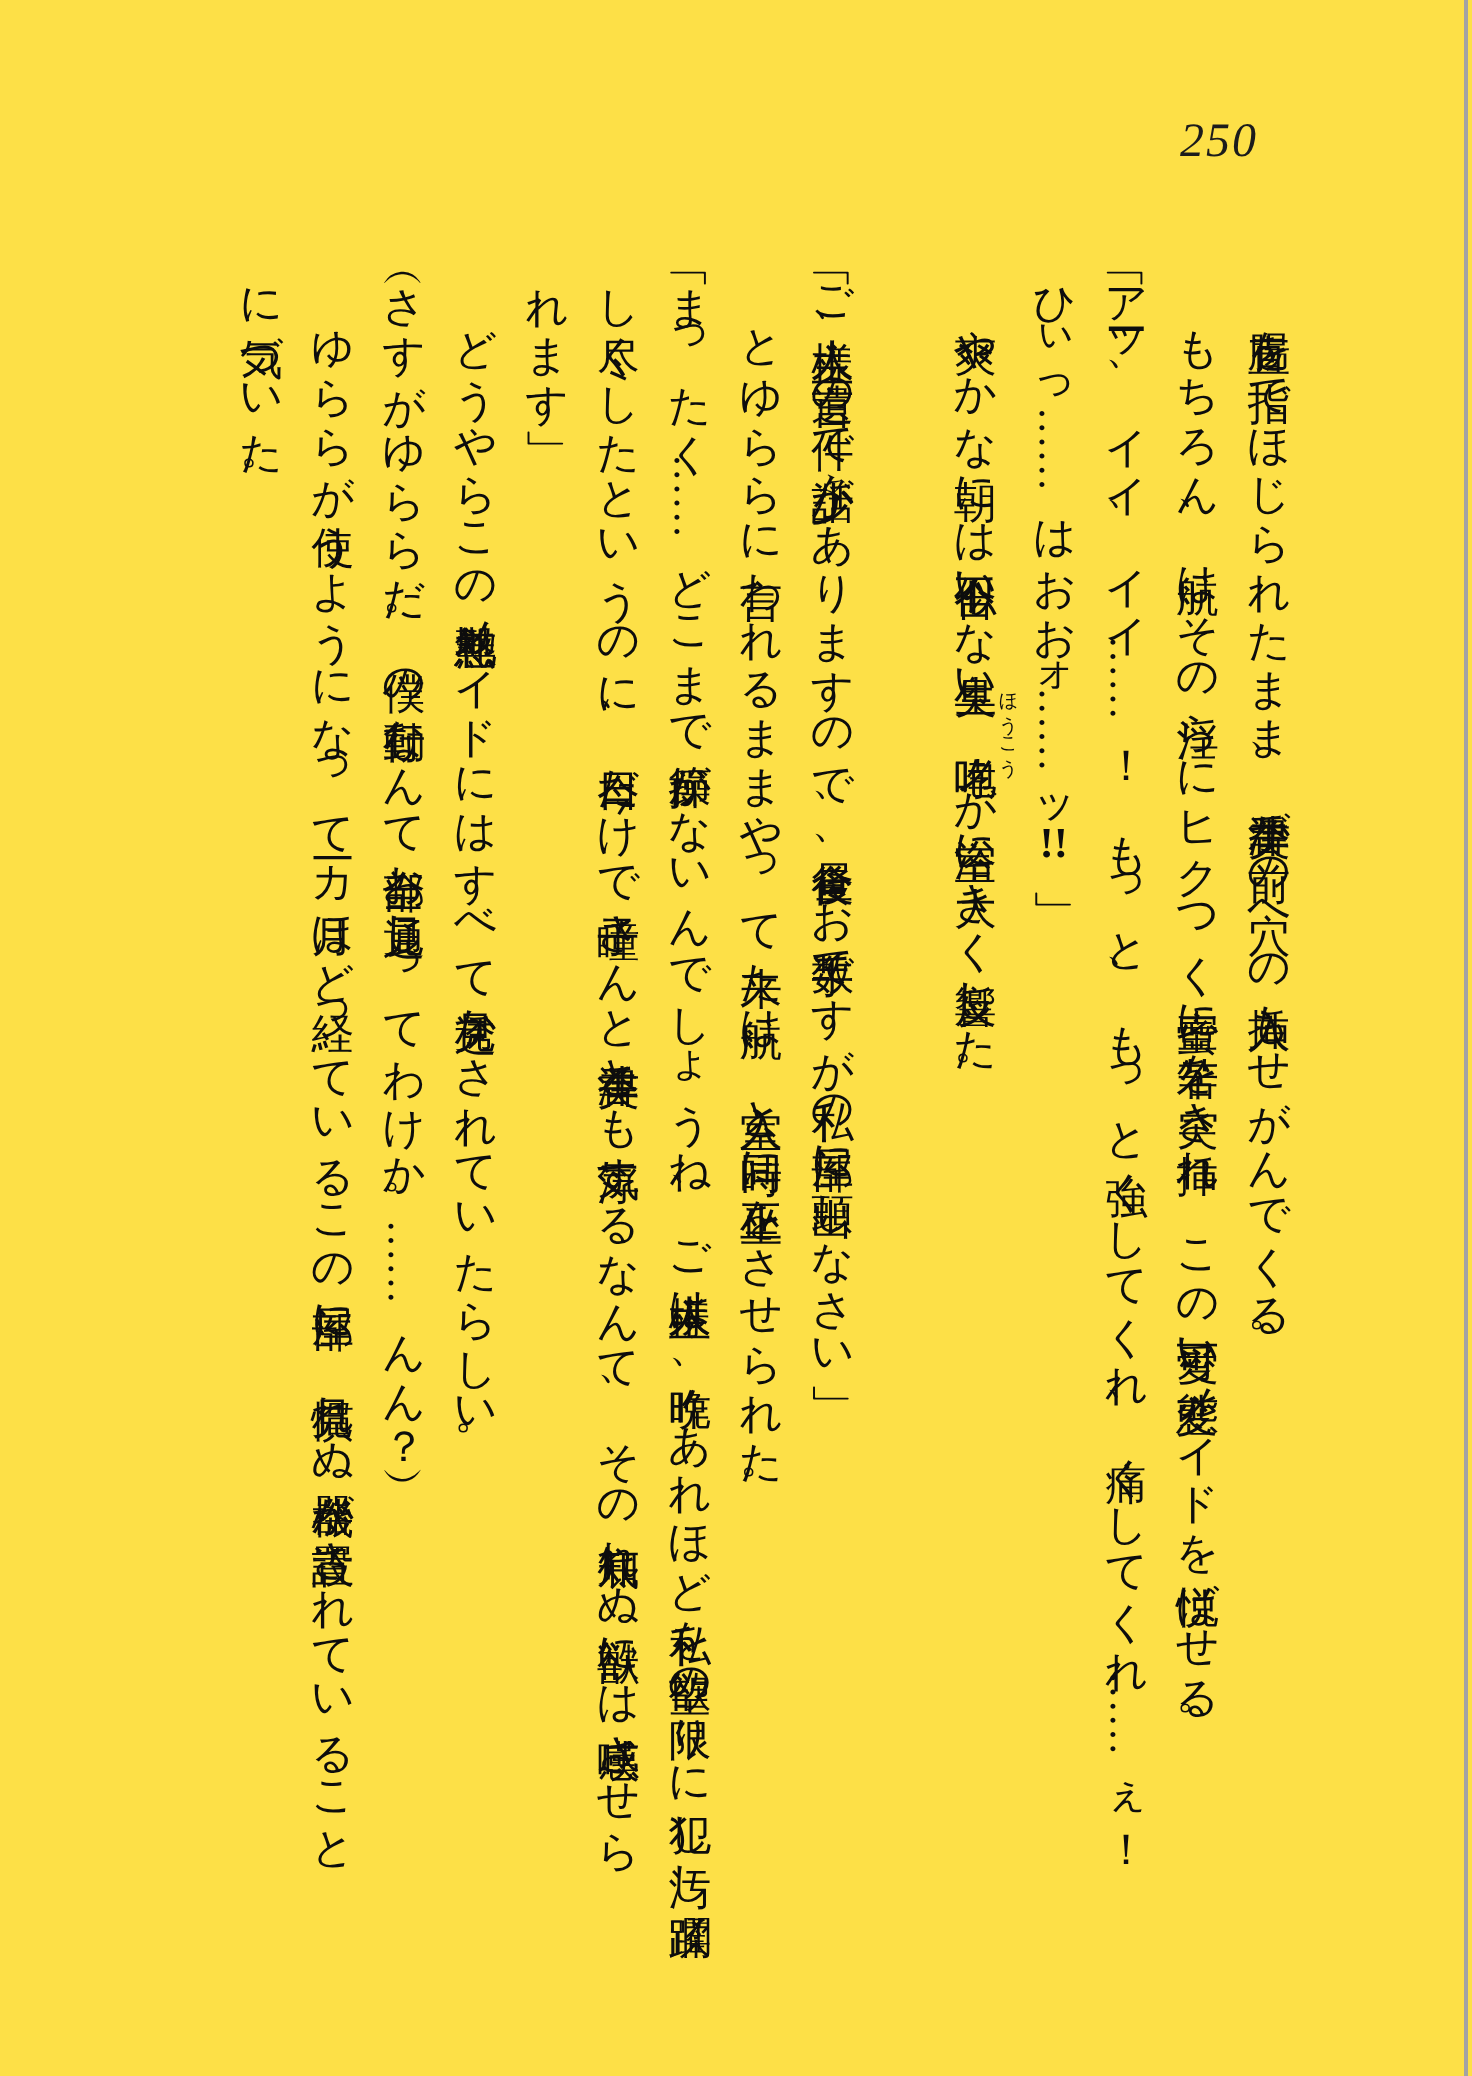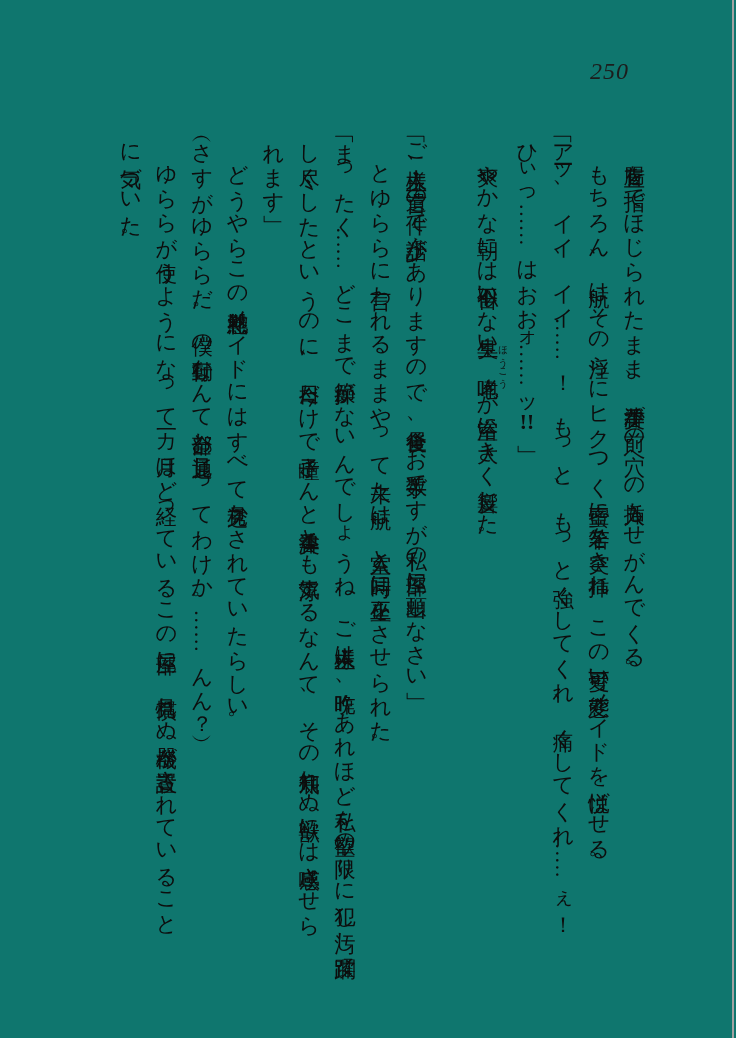--- a/index.html
+++ b/index.html
@@ -1,20 +1,20 @@
 <!DOCTYPE html>
 <html><head>
 <meta charset="utf-8">
 <style>
   html, body { margin: 0; padding: 0; background: #e8e8e8; }
   .page {
     position: relative;
     width: 736px;
     height: 1038px;
-    background: #0f766e;
+    background: #fde047;
     overflow: hidden;
     font-family: "Liberation Serif", "DejaVu Serif", serif;
   }
   .page-number {
     position: absolute;
     top: 58px;
     left: 590px;
     font-size: 24px;
     font-style: italic;
     letter-spacing: 1px;

